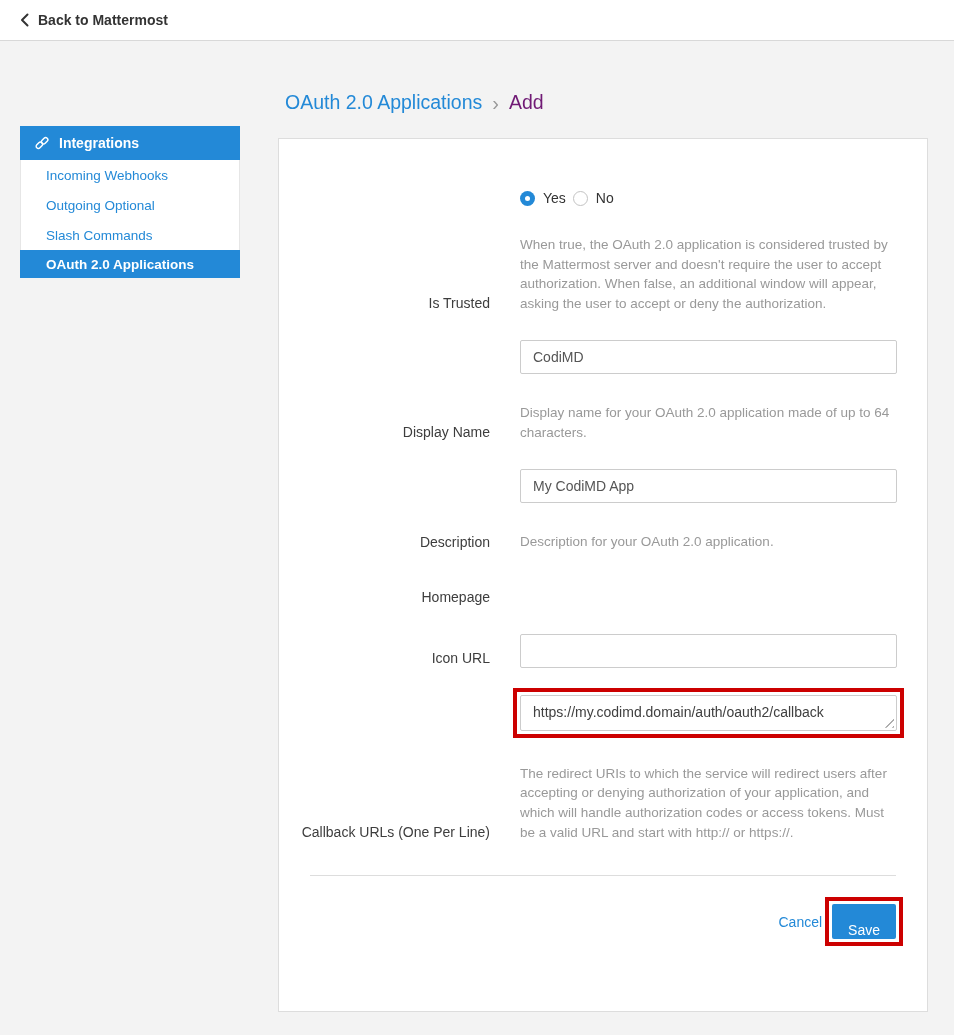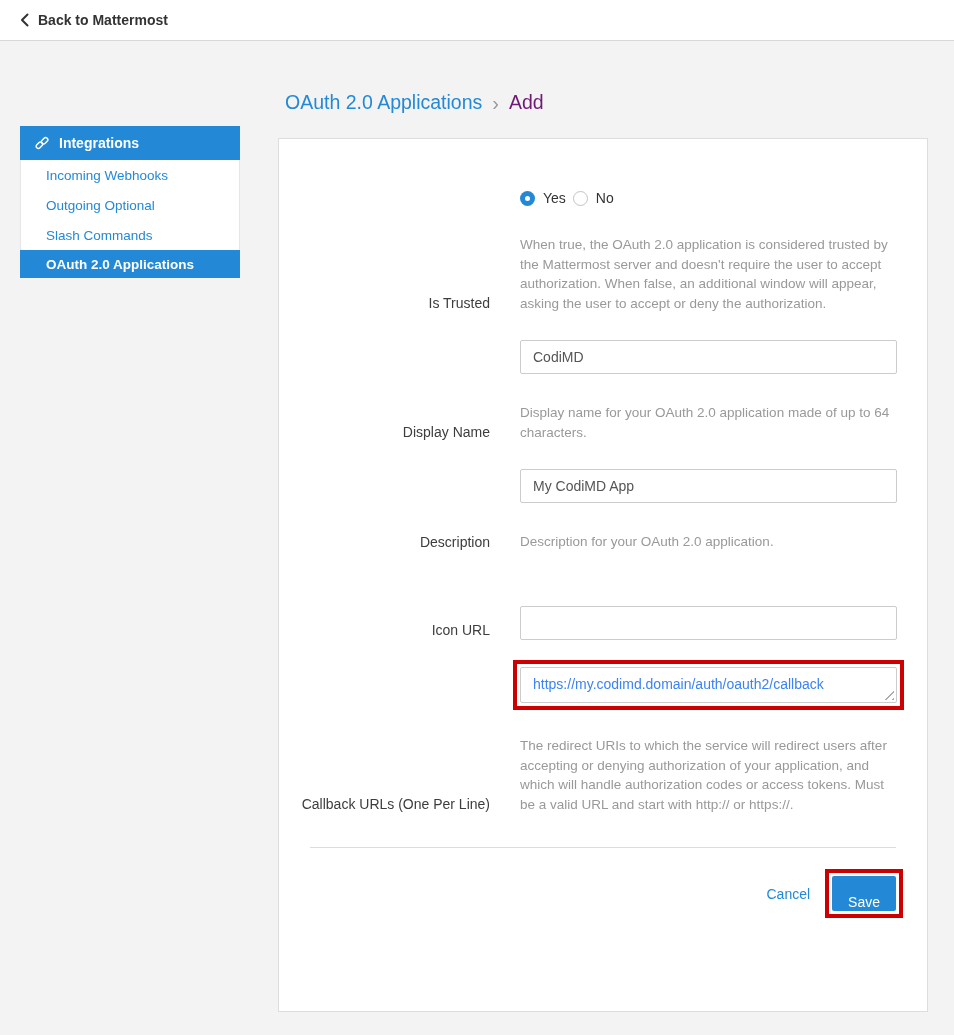--- a/index.html
+++ b/index.html
@@ -61,21 +61,21 @@
   .col-control { width:377px; position:relative; }
 
   .text-input {
     width:377px; height:34px; border:1px solid #ccc; border-radius:2px;
     padding:0 12px; font-size:14px; color:#555;
     font-family:"Liberation Sans","DejaVu Sans",sans-serif;
     background:#fff; outline:none;
   }
   .textarea-input {
     width:377px; height:36px; border:1px solid #ccc; border-radius:2px;
-    padding:8px 12px 0 12px; font-size:14px; color:#3b82f6;
+    padding:8px 12px 0 12px; font-size:14px; color:#404040;
     font-family:"Liberation Sans","DejaVu Sans",sans-serif;
     resize:none; overflow:hidden; white-space:nowrap; outline:none; display:block;
   }
   .resize-handle {
     position:absolute; right:3px; bottom:3px; width:11px; height:11px;
     background:repeating-linear-gradient(135deg,#adadad 0 1.5px,transparent 1.5px 4.5px);
     clip-path:polygon(100% 0,100% 100%,0 100%);
     pointer-events:none;
   }
   .help {
@@ -100,21 +100,21 @@
   .hl-wrap { position:relative; display:inline-block; }
   .red-outline {
     position:absolute; top:-7px; left:-7px; right:-7px; bottom:-7px;
     border:4px solid #cc0000; pointer-events:none; z-index:5;
   }
 
   
   .divider { margin:33px 31px 0 31px; border-top:1px solid #ddd; }
   .footer-row {
     margin-top:28px; padding-right:31px;
-    display:flex; justify-content:flex-end; align-items:center; gap:22px;
+    display:flex; justify-content:flex-end; align-items:center; gap:10px;
   }
   .cancel-link { color:#2389d7; font-size:14px; cursor:pointer; }
   .save-button {
     display:inline-block; background:#2389d7; color:#fff; border:none;
     font-size:14px; font-family:"Liberation Sans","DejaVu Sans",sans-serif;
     padding:9px 16px; height:35px; line-height:35px; border-radius:2px; cursor:pointer;
   }
 
   
   .annotation {
@@ -194,20 +194,21 @@
 
       <div class="form-row group-gap">
         <div class="col-label pad">Description</div>
         <div class="col-control">
           <input class="text-input" type="text" value="My CodiMD App" style="">
           <div class="help">Description for your OAuth 2.0 application.</div>
         </div>
       </div>
 
       <div class="form-row group-gap">
+        <div class="col-label pad">Homepage</div>
       </div>
 
       <div class="form-row group-gap">
         <div class="col-label pad">Icon URL</div>
         <div class="col-control">
           <input class="text-input" type="text" value="" style="">
         </div>
       </div>
 
       <div class="form-row group-gap">

